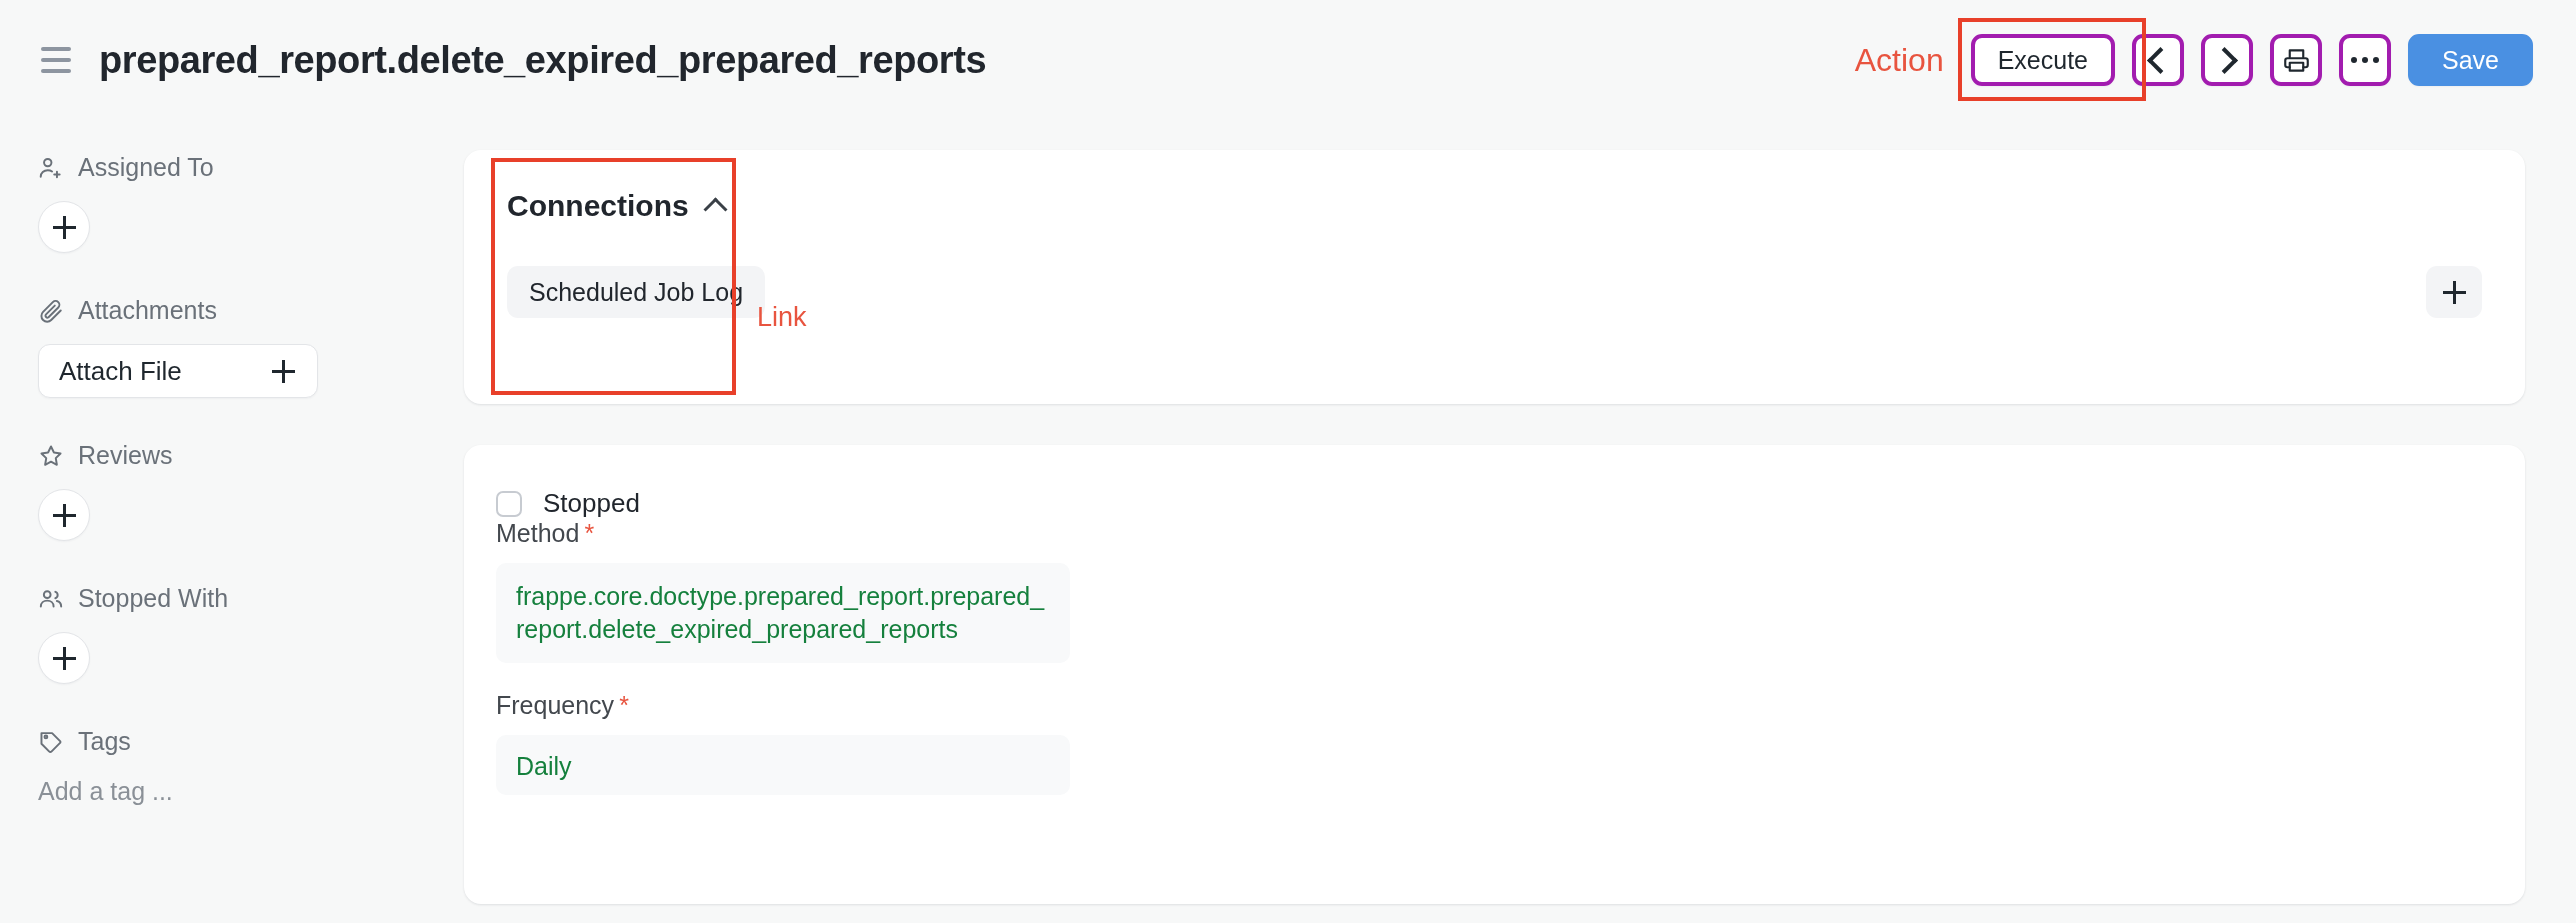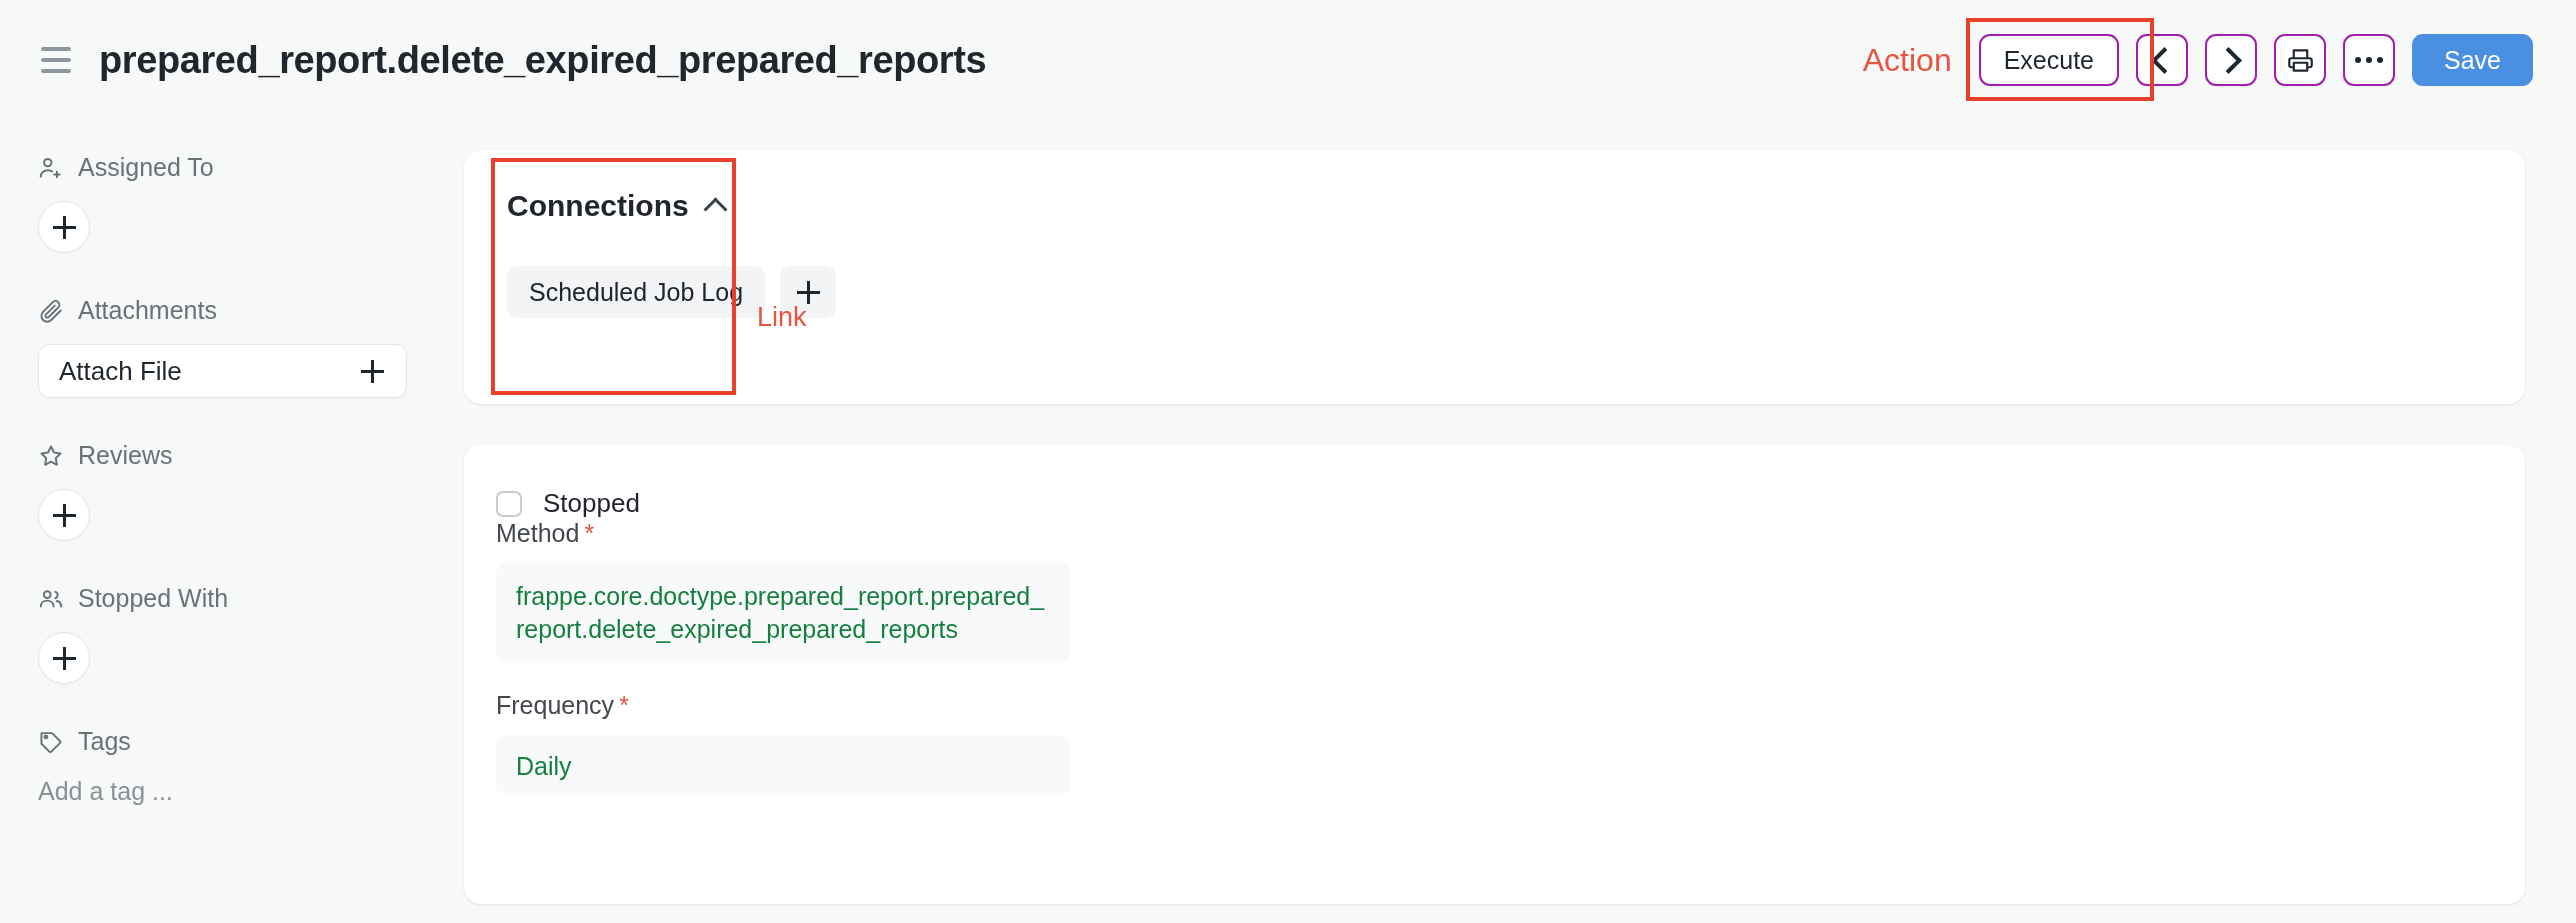--- a/index.html
+++ b/index.html
@@ -58,21 +58,21 @@
     font-size: 32px;
     color: #e8543f;
     cursor: pointer;
     padding: 0 10px;
     white-space: nowrap;
   }
 
   .btn {
     height: 52px;
     border-radius: 11px;
-    border: 2px solid #a21caf;
+    border: 4px solid #a21caf;
     background: #ffffff;
     font-size: 25px;
     color: #1f272e;
     display: flex;
     align-items: center;
     justify-content: center;
     cursor: pointer;
     font-family: "Liberation Sans", sans-serif;
     box-shadow: 0 1px 2px rgba(16,24,40,0.04);
   }
@@ -144,21 +144,21 @@
   .plus {
     position: relative; width: 23px; height: 23px;
   }
   .plus::before, .plus::after {
     content: ""; position: absolute; background: #1f272e;
   }
   .plus::before { left: 0; top: 10px; width: 23px; height: 3px; }
   .plus::after  { top: 0; left: 10px; height: 23px; width: 3px; }
 
   .attach-btn {
-    width: 369px; height: 54px;
+    width: 280px; height: 54px;
     border-radius: 12px;
     border: 1px solid #e3e5e8;
     background: #ffffff;
     display: flex; align-items: center; justify-content: space-between;
     padding: 0 22px 0 20px;
     cursor: pointer;
     margin-bottom: 38px;
     box-shadow: 0 1px 2px rgba(16,24,40,0.04);
   }
   .attach-btn-label { font-size: 26px; color: #1f272e; }
@@ -196,21 +196,21 @@
     font-size: 30px; font-weight: bold; color: #21262d;
   }
   .collapse-chev {
     width: 17px; height: 17px;
     border-left: 3px solid #3a4047; border-top: 3px solid #3a4047;
     transform: rotate(45deg);
     margin-top: 6px;
     cursor: pointer;
   }
 
-  .conn-chips { display: flex; align-items: center; gap: 15px; margin-top: 43px; }
+  .conn-chips { display: flex; align-items: center; gap: 15px; margin-top: 43px; justify-content: space-between; }
   .chip {
     height: 52px;
     background: #f3f4f6;
     border-radius: 11px;
     display: flex; align-items: center;
     padding: 0 22px;
     font-size: 25px;
     color: #21262d;
     cursor: pointer;
     white-space: nowrap;

